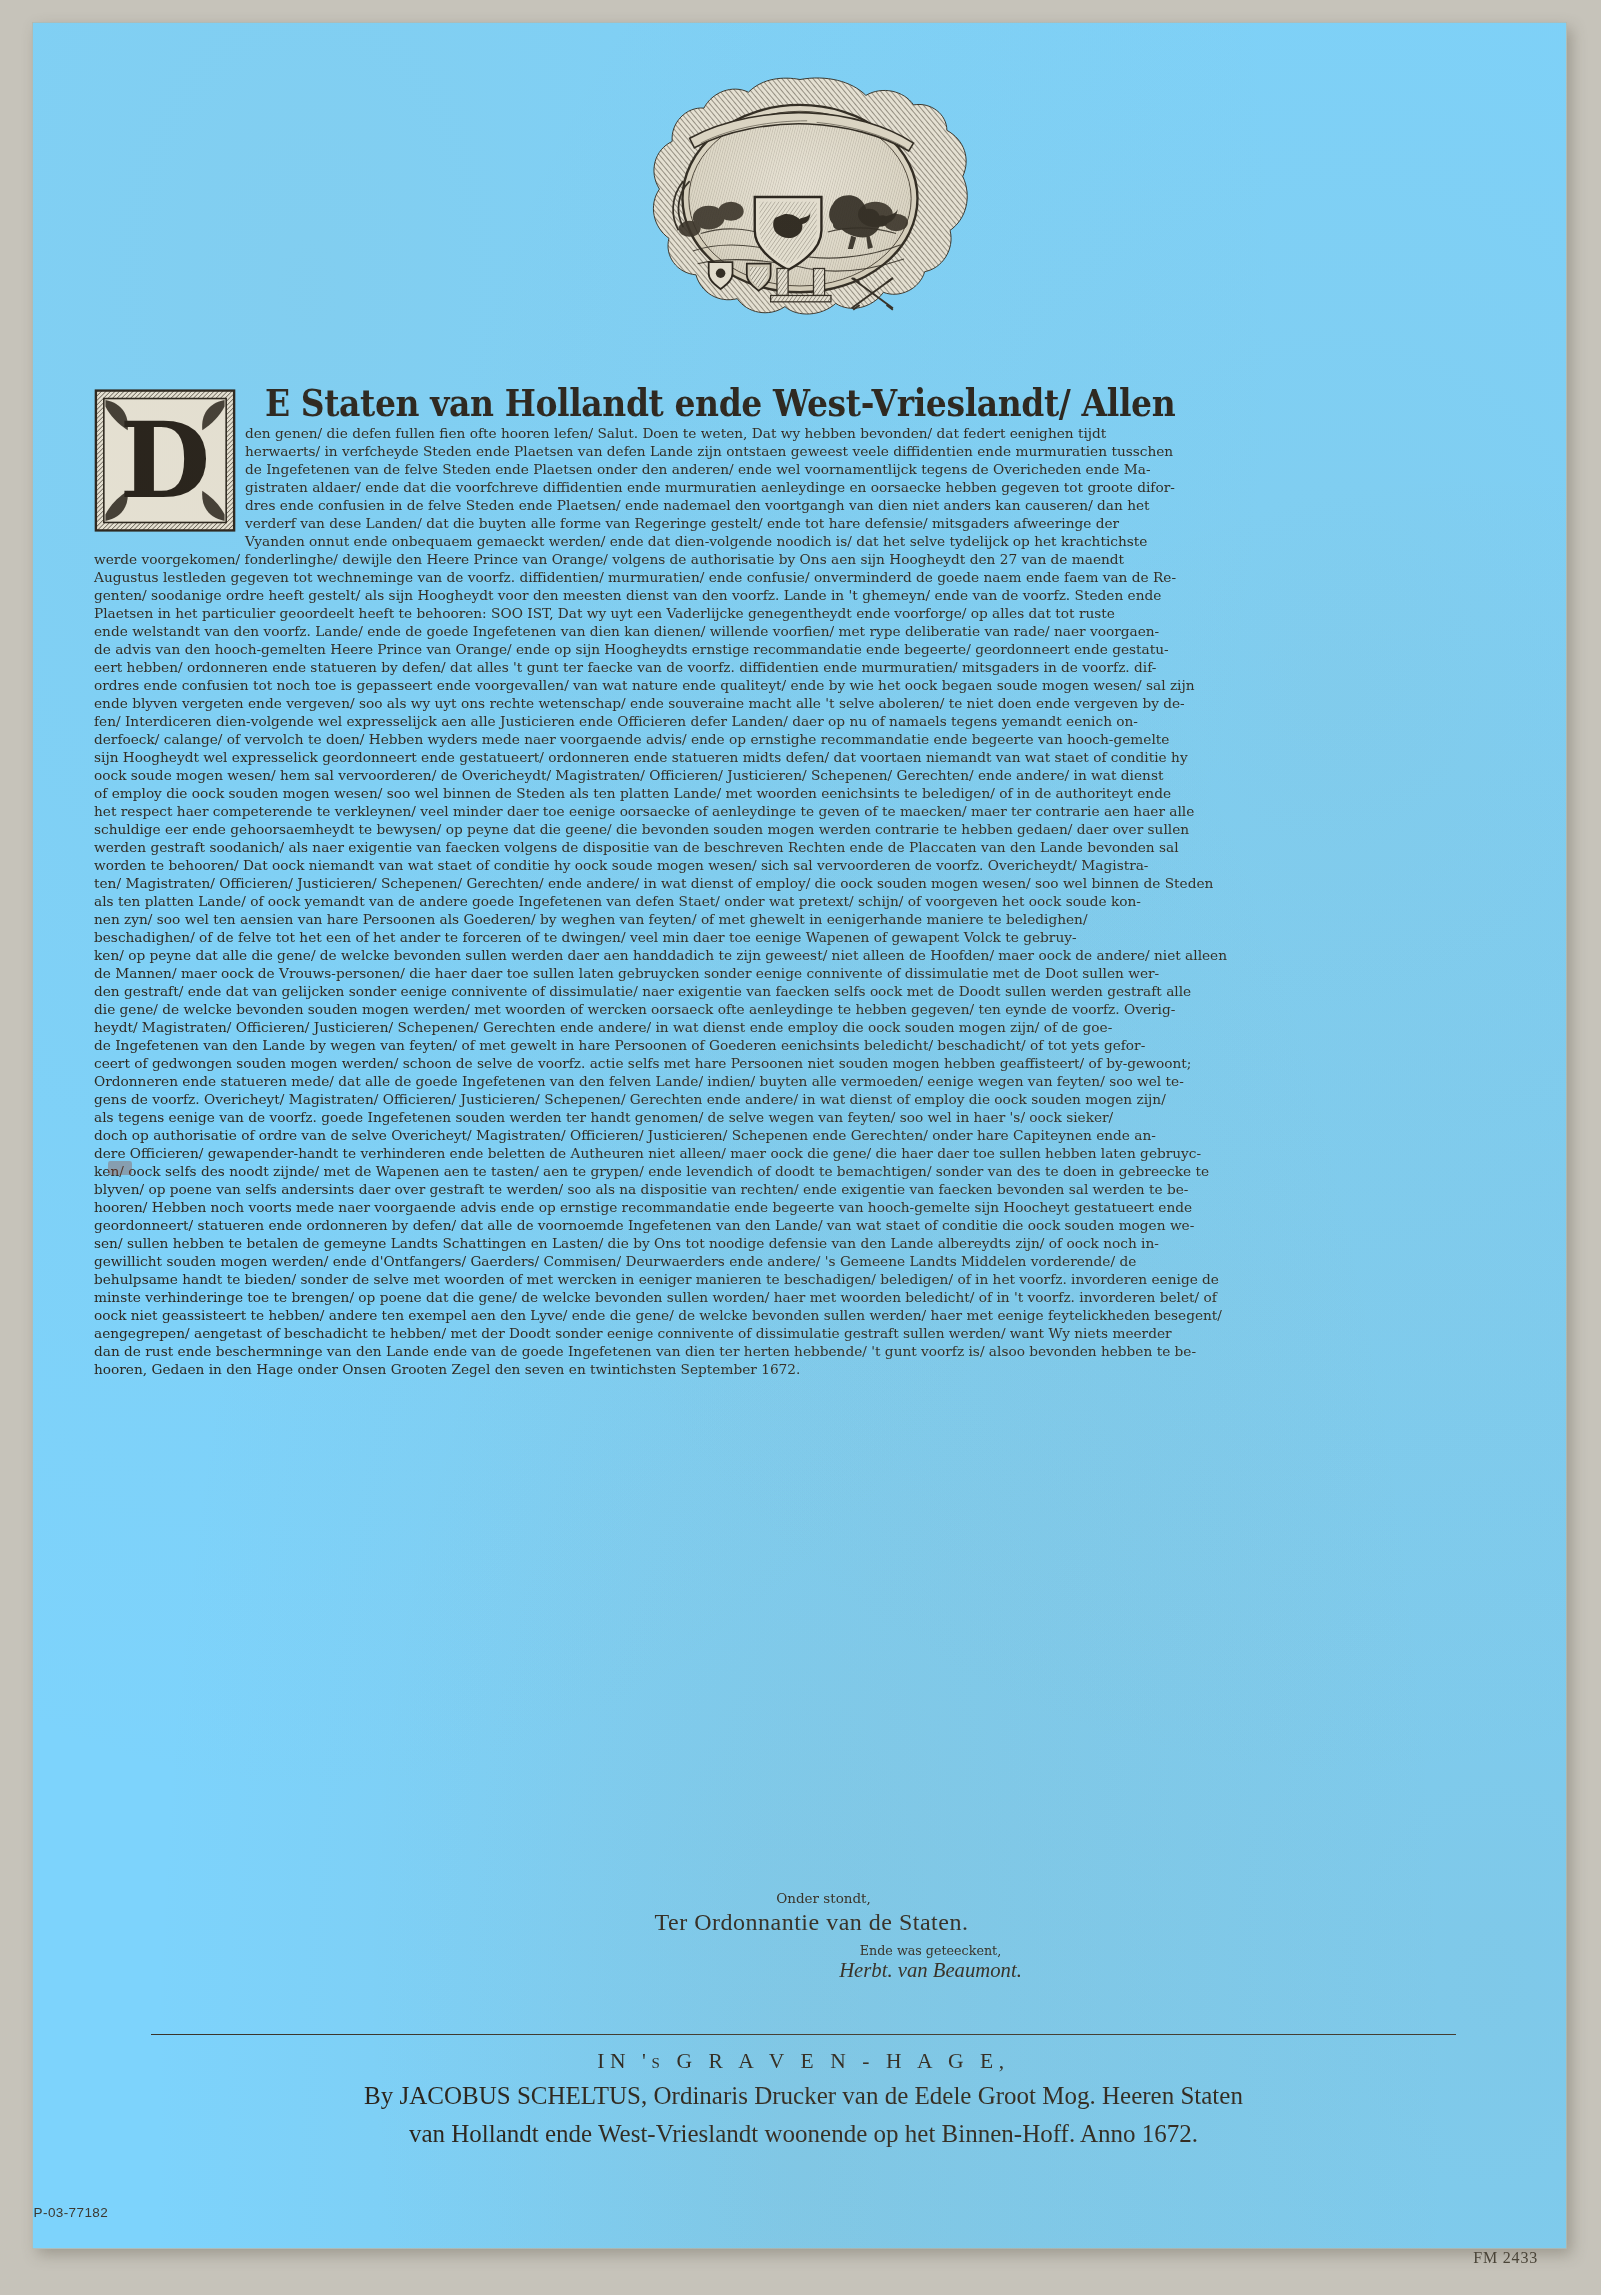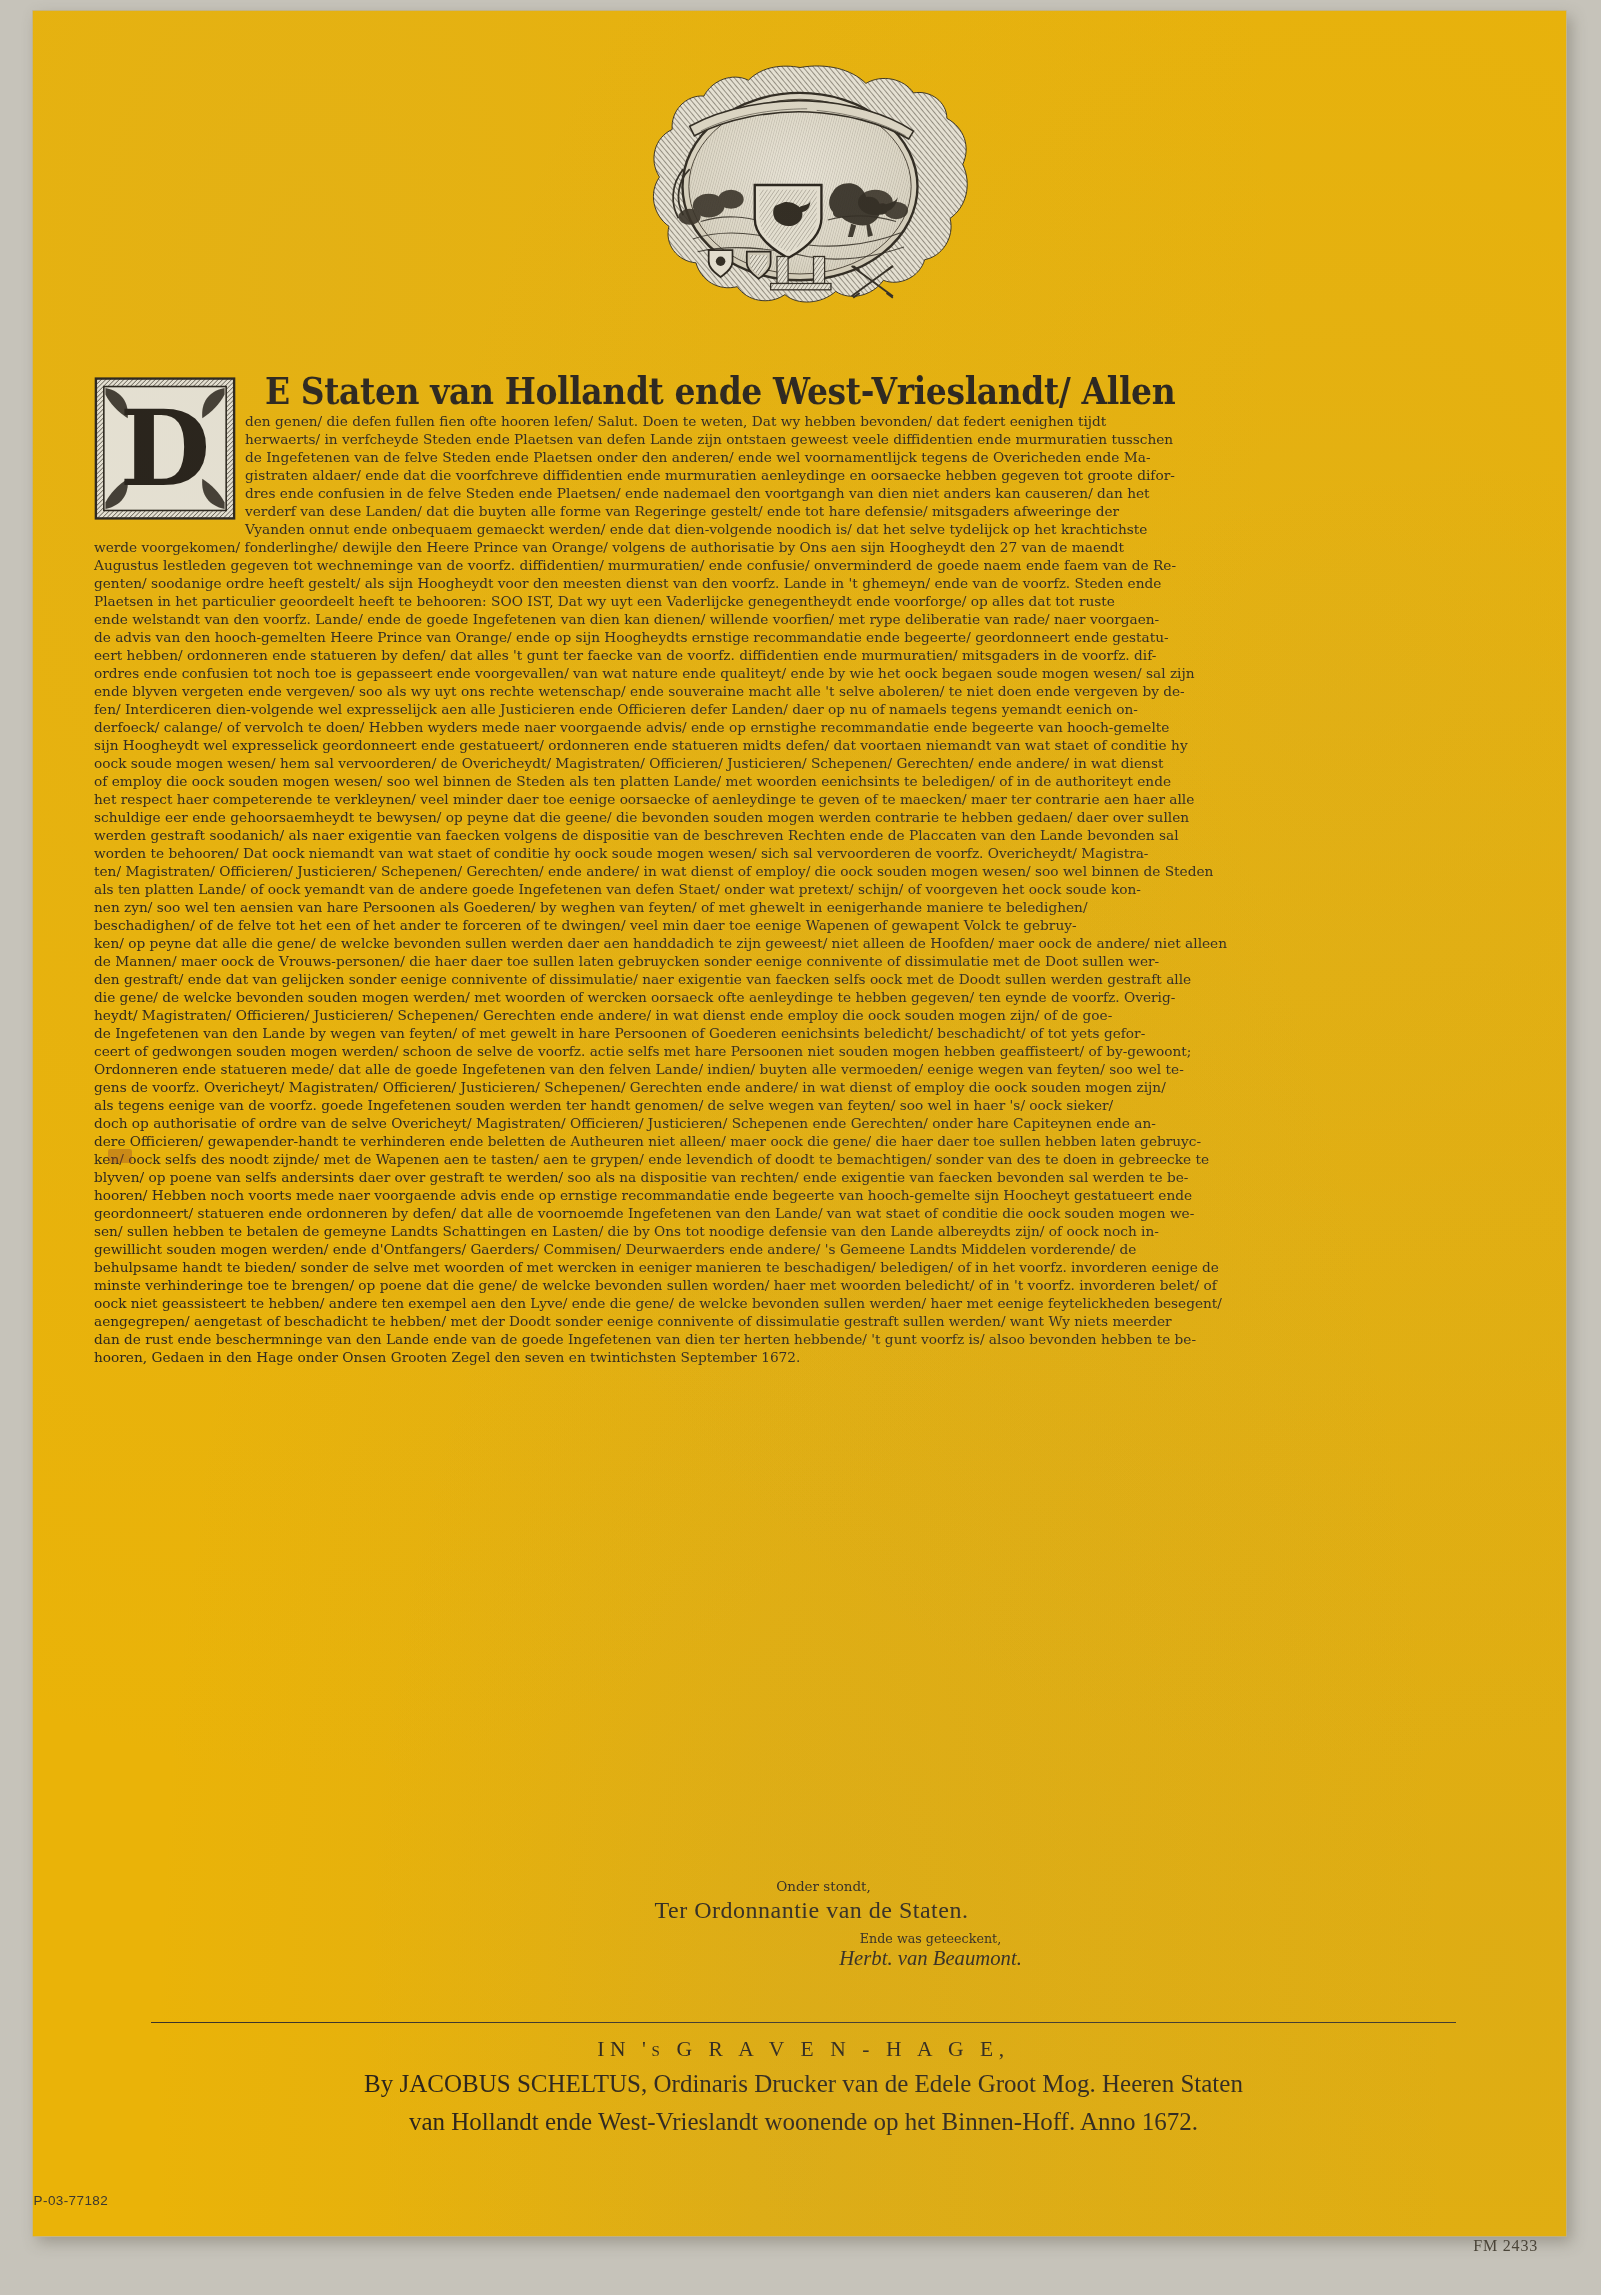--- a/index.html
+++ b/index.html
@@ -16,24 +16,24 @@
   .page {
     position: relative;
     width: 1602px;
     height: 2295px;
     background: #c6c3ba;
   }
   
   .sheet {
     position: absolute;
     left: 32px;
-    top: 10px;
+    top: 22px;
     width: 1535px;
     height: 2227px;
-    background: #eab308;
+    background: #7dd3fc;
     box-shadow: 0 0 0 0.8px #bdb8a8 inset, 4.8px 6.4px 14.3px rgba(80,75,60,0.35);
   }
   .sheet::after {
     
     content: "";
     position: absolute;
     inset: 0;
     background:
       radial-gradient(ellipse at 18% 12%, rgba(170,160,130,0.10), rgba(0,0,0,0) 55%),
       radial-gradient(ellipse at 85% 30%, rgba(160,150,120,0.10), rgba(0,0,0,0) 50%),

